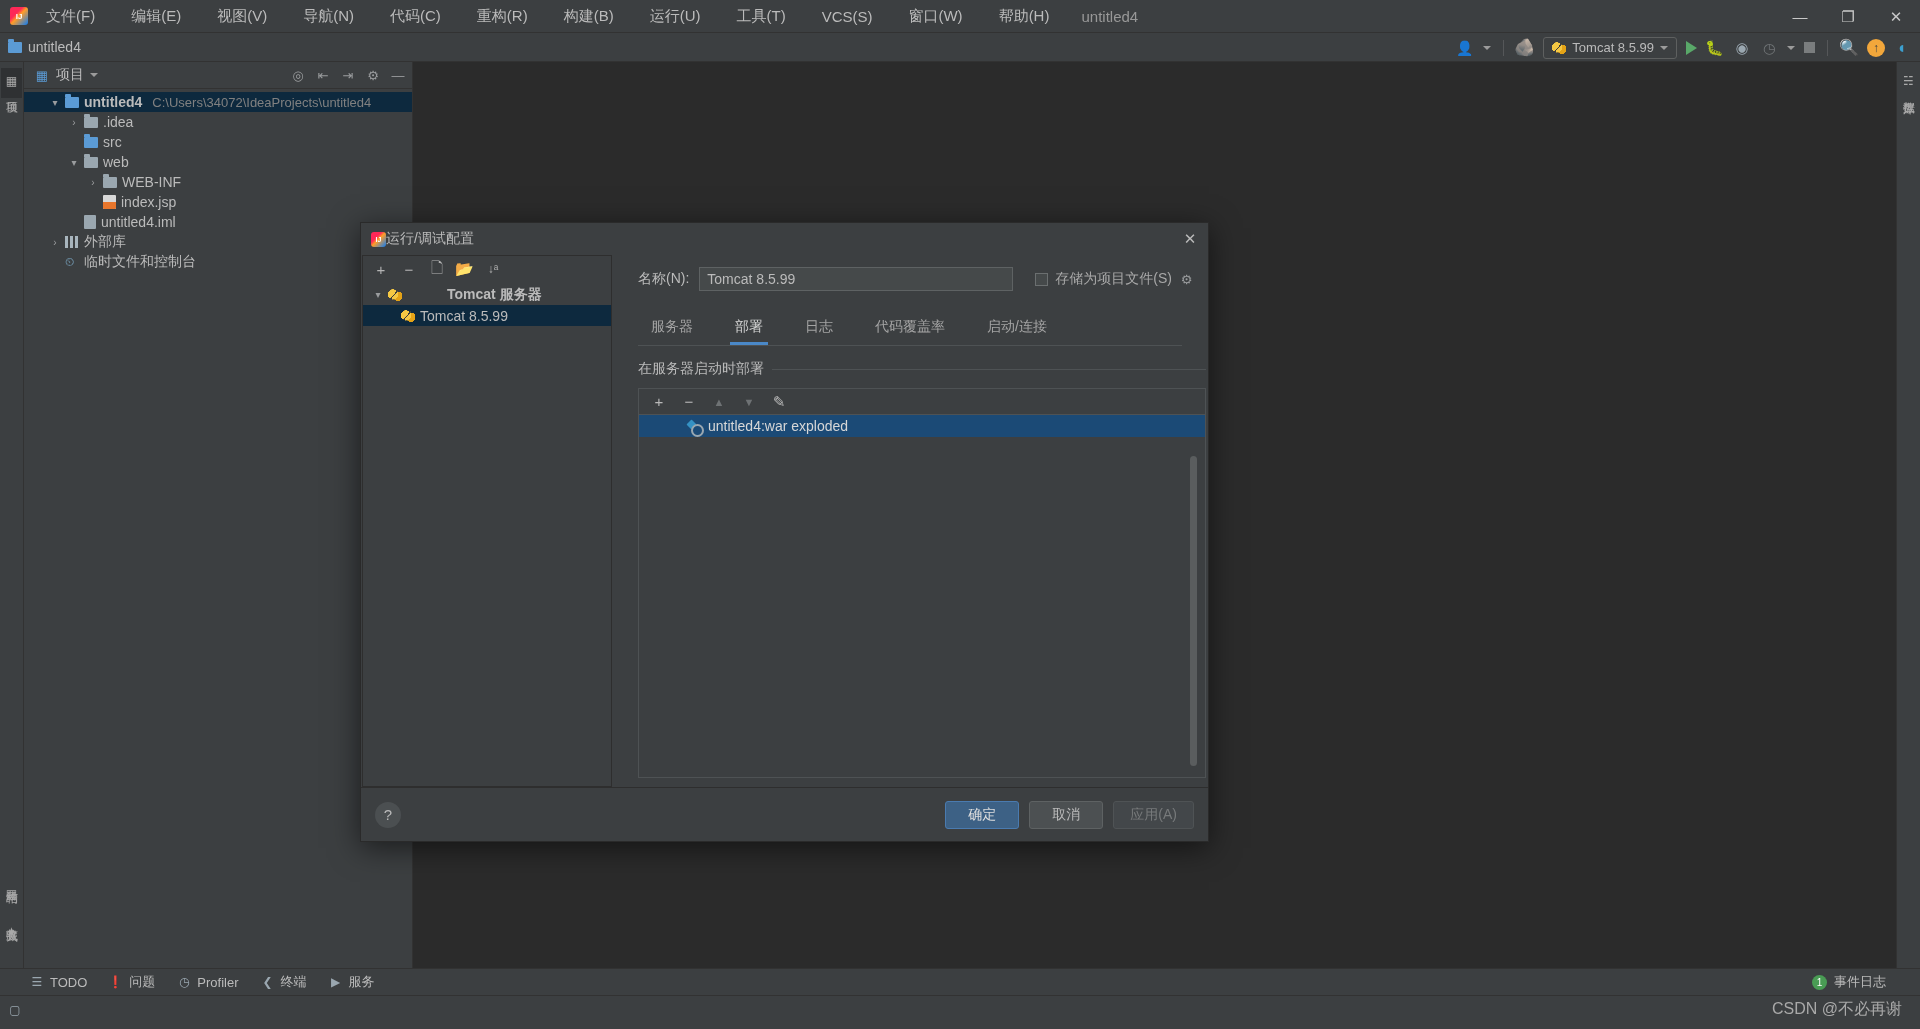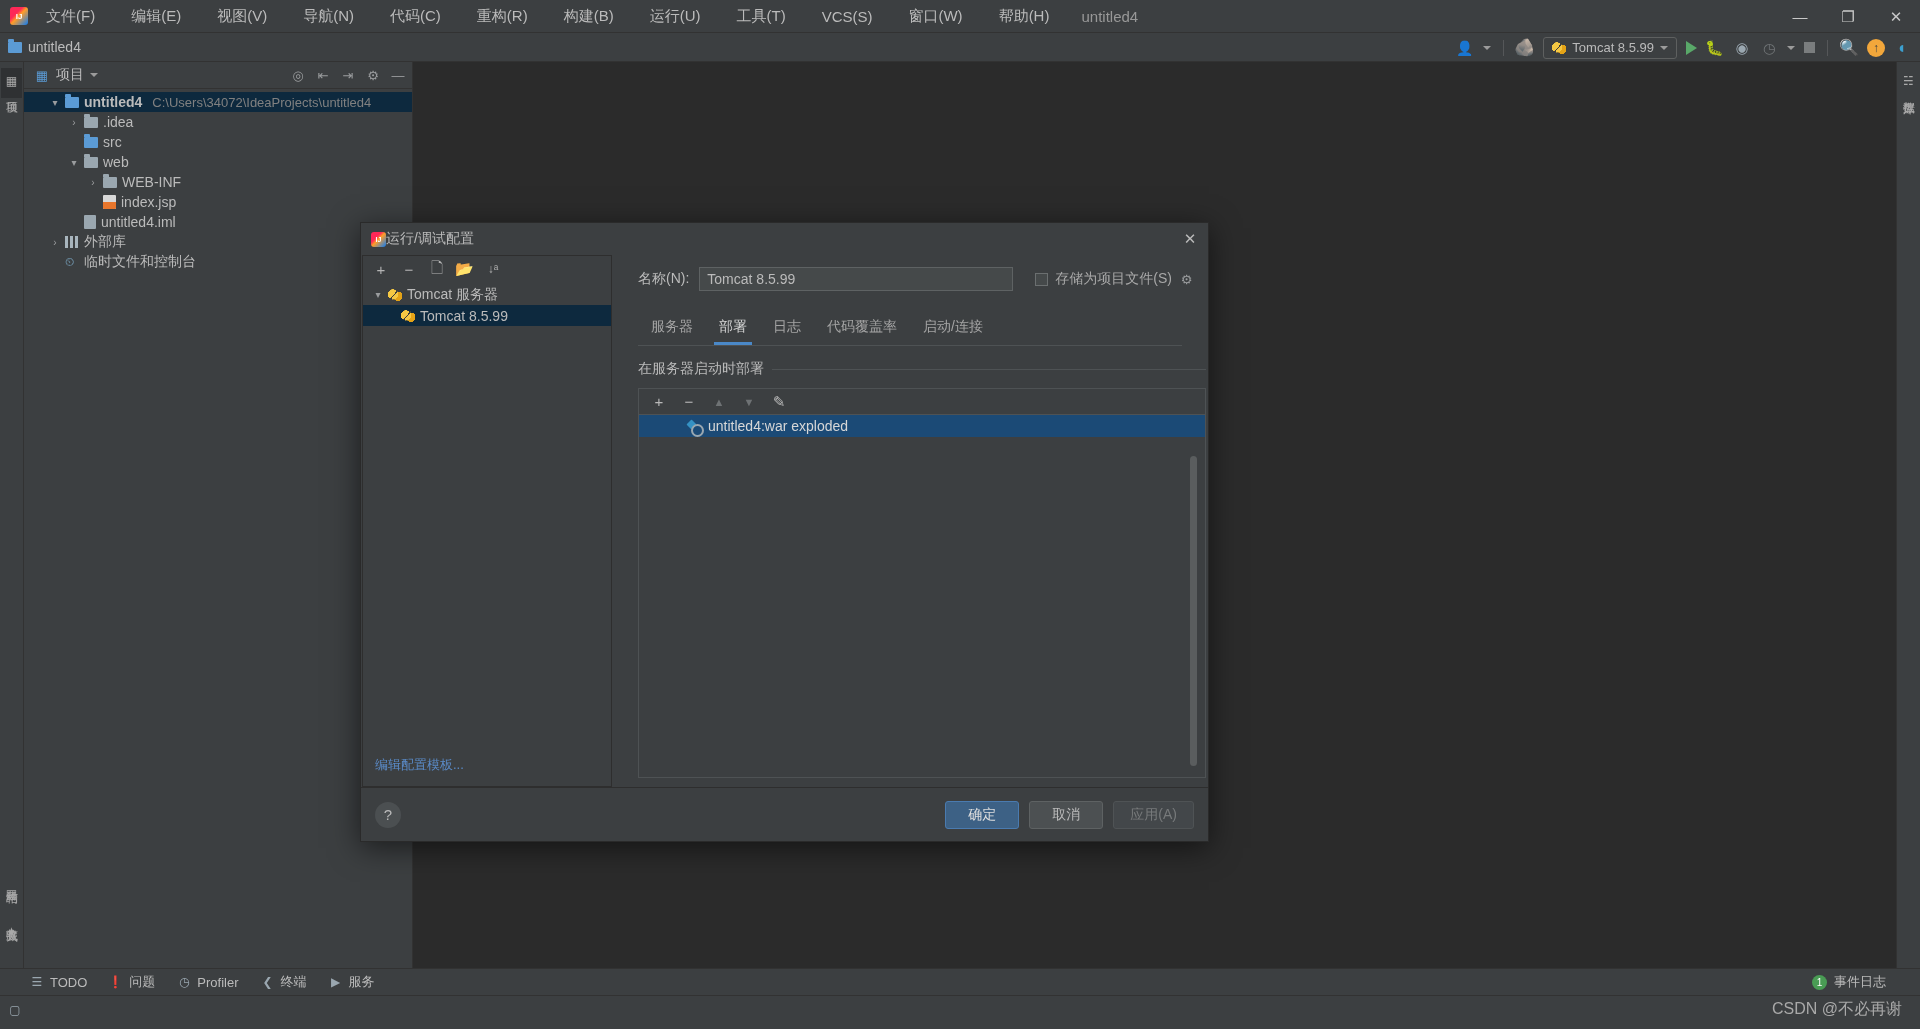--- a/index.html
+++ b/index.html
@@ -139,36 +139,36 @@
     width: 250px; border:1px solid #2e2e2e; background:#3c3f41; margin: 0 0 0 1px;
     display:flex; flex-direction:column;
   }
   .cfg-toolbar { height:26px; display:flex; align-items:center; gap:12px; padding: 0 10px; }
   .cfg-ico { width:16px;height:16px;display:flex;align-items:center;justify-content:center;color:#b4b4b4;font-size:15px;}
   .cfg-tree { flex:1; font-size:14px; padding-top:2px; }
   .cfg-row { height:21px; display:flex; align-items:center; gap:5px; padding-left:10px; }
   .cfg-row.child { padding-left: 38px; }
   .cfg-row.selected { background:#0d293e; }
   .cfg-row .name { color:#bbbbbb; }
-  .cfg-row .name.bold { font-weight:normal; }
+  .cfg-row .name.bold { font-weight:bold;margin-left:40px; }
   .edit-tpl { padding: 8px 0 12px 12px; font-size: 13px; color:#5a8ac7; }
 
   .dlg-right { flex:1; display:flex; flex-direction:column; padding: 0 0 0 12px; position:relative;}
   .name-row { display:flex; align-items:center; padding: 12px 14px 0 14px; gap:10px;}
   .name-label { font-size:14px; color:#bbbbbb; }
   .name-input {
     width: 314px; height: 24px; background:#45494a; border:1px solid #5e6263; color:#bbbbbb;
     font-size:14px; padding: 0 7px; font-family:"Liberation Sans",sans-serif;
   }
   .store-wrap { margin-left:auto; display:flex; align-items:center; gap:7px; }
   .chk { width:13px;height:13px;border:1px solid #6b6f70;background:#45494a; flex:none;}
   .store-label { font-size:14px; color:#a8a8a8; }
   .gear { width:15px;height:15px;color:#9a9c9e;font-size:13px;display:flex;align-items:center;justify-content:center;}
 
-  .tabs { display:flex; gap:0; padding: 22px 11px 0 14px; }
+  .tabs { display:flex; gap:16px; padding: 22px 11px 0 14px; }
   .tab { font-size:14px; color:#a4a4a4; padding: 5px 13px 9px 13px; position:relative; }
   .tab.active { color:#d4d4d4; }
   .tab.active::after {
     content:""; position:absolute; left:8px; right:8px; bottom:0; height:3px; background:#4a88c7;
   }
   .tabs-rule { height:1px; background:#4e5254; margin-left:14px; margin-right:26px; }
 
   .section { margin: 14px 2px 0 14px; position:relative;}
   .section-title {
     font-size:14px; color:#bbbbbb; display:flex; align-items:center; gap:8px;
@@ -408,21 +408,20 @@
             <div class="cfg-row">
               <span class="chev">▾</span>
               <span class="tomcat-ico"></span>
               <span class="name bold">Tomcat 服务器</span>
             </div>
             <div class="cfg-row child selected">
               <span class="tomcat-ico"></span>
               <span class="name">Tomcat 8.5.99</span>
             </div>
           </div>
-          <div class="edit-tpl">编辑配置模板...</div>
         </div>
 
         <div class="dlg-right">
           <div class="name-row">
             <span class="name-label">名称(N):</span>
             <input class="name-input" value="Tomcat 8.5.99" style="">
             <span class="store-wrap">
               <span class="chk"></span>
               <span class="store-label">存储为项目文件(S)</span>
               <span class="gear">⚙</span>

